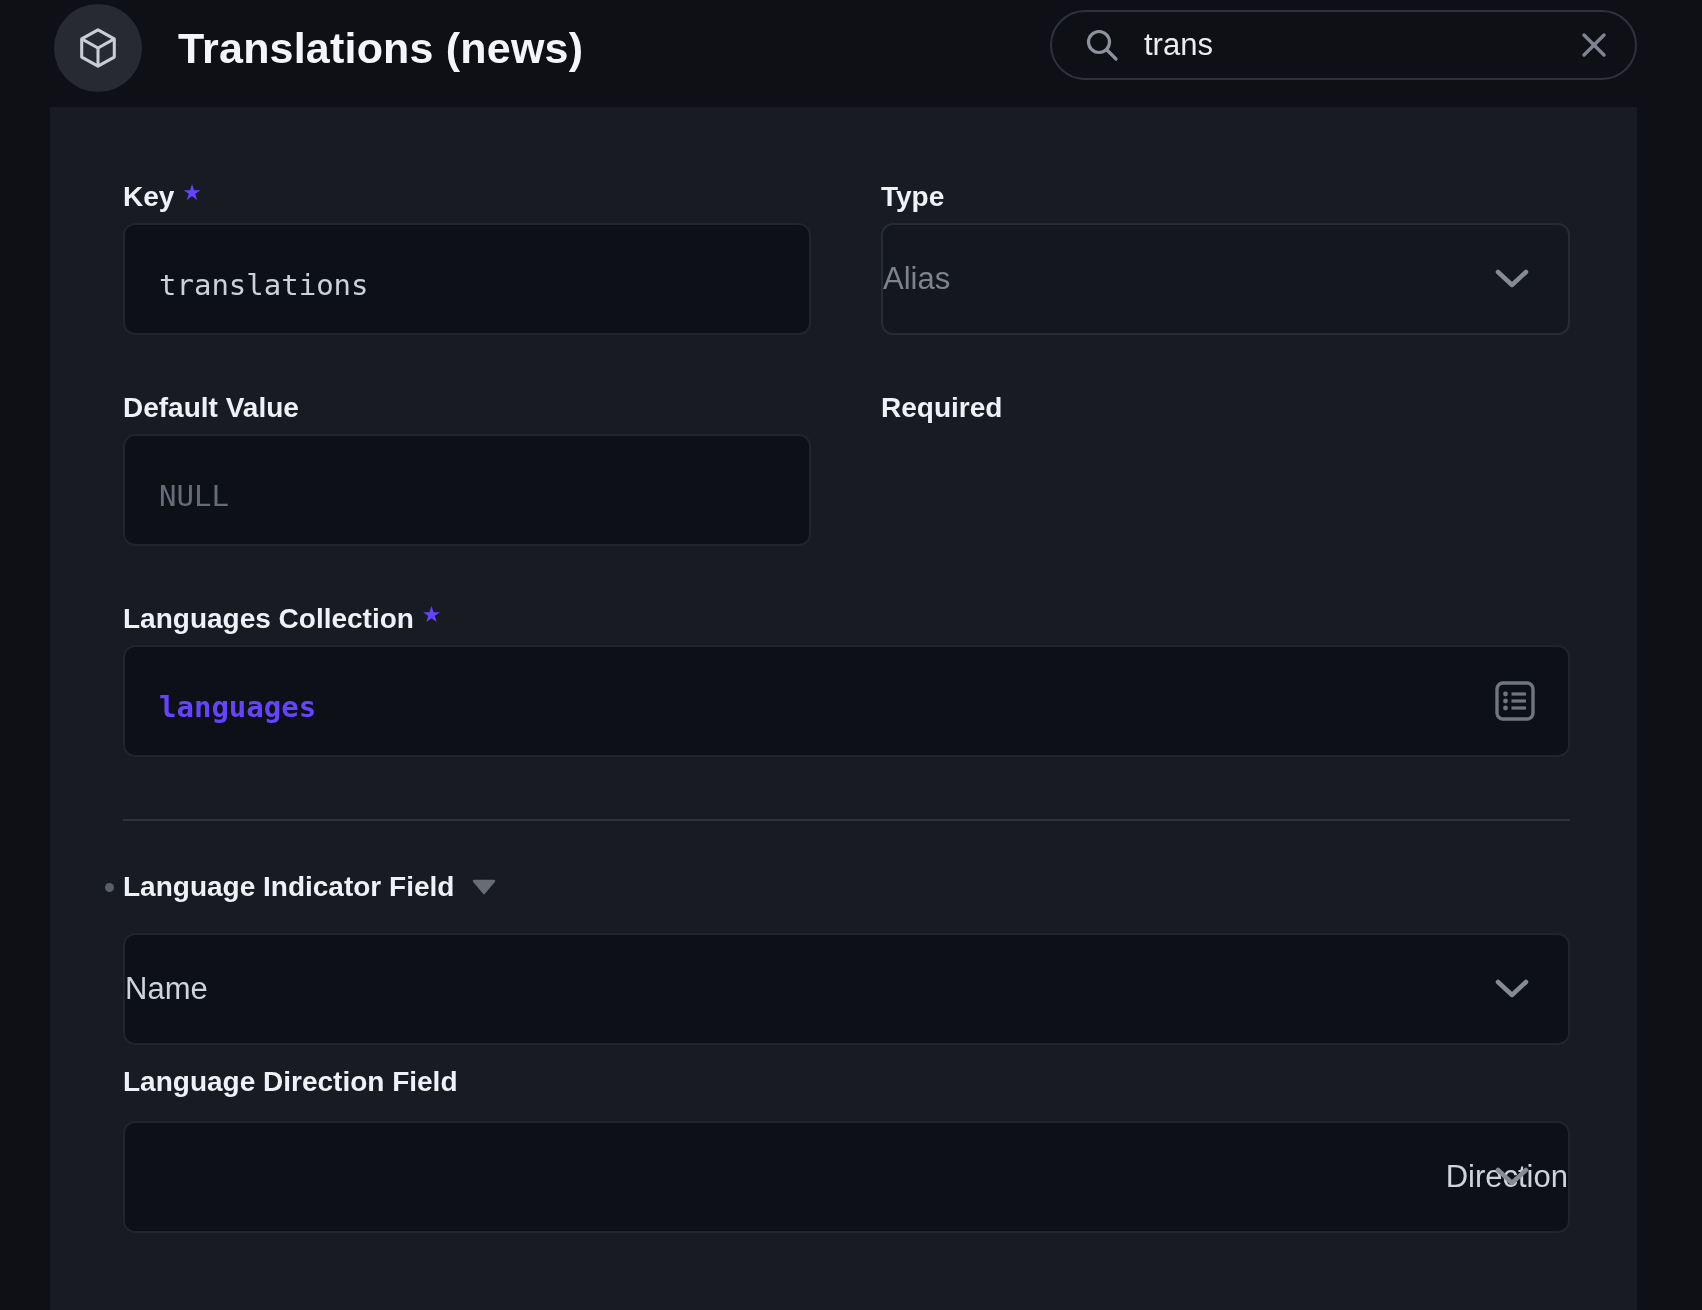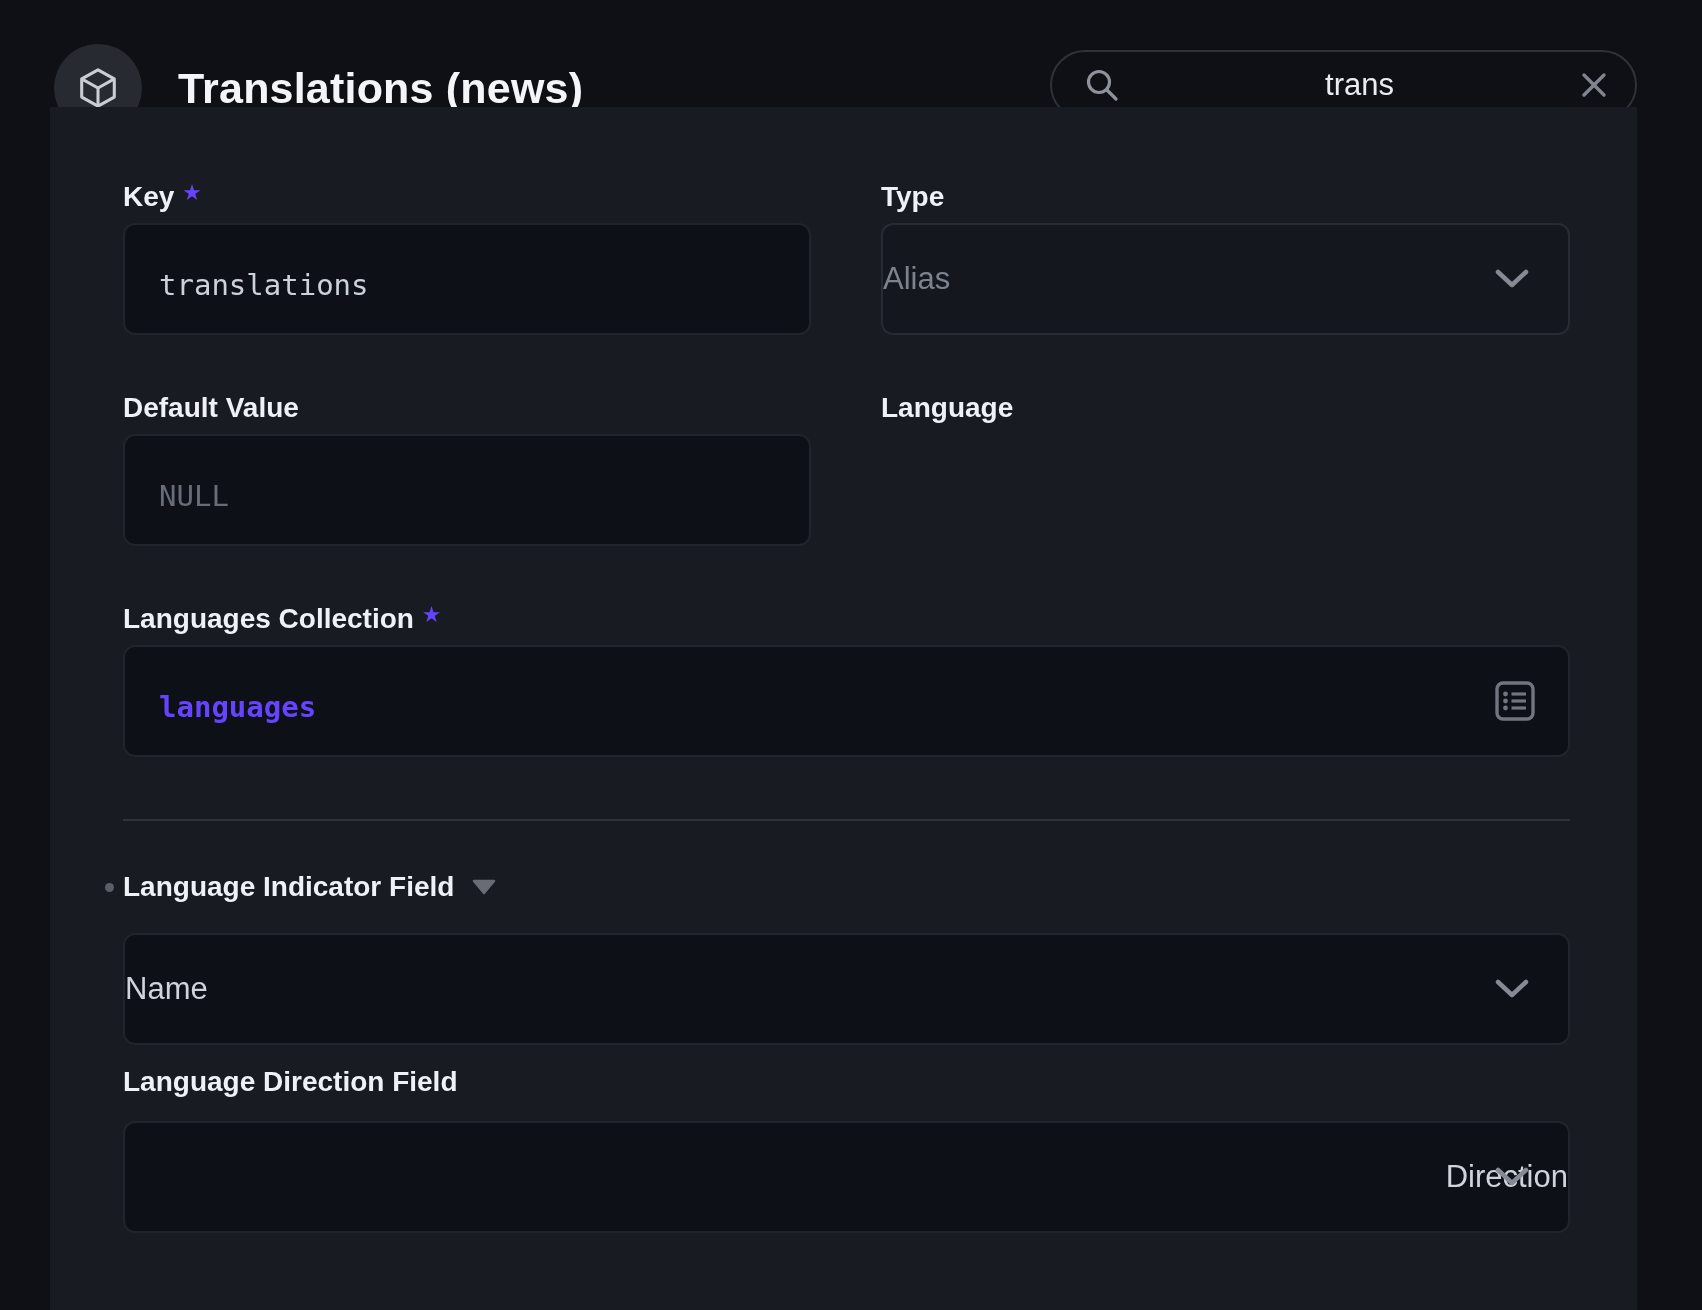--- a/index.html
+++ b/index.html
@@ -5,37 +5,37 @@
   :root { --accent:#6644ff; }
   * { box-sizing:border-box; }
   html,body { margin:0; padding:0; }
   body {
     width:1702px; height:1310px; position:relative; overflow:hidden;
     background:#0e1015;
     font-family:"Liberation Sans", sans-serif;
   }
 
   
-  .header { position:absolute; top:0; left:0; width:1702px; height:107px; background:#0e1015;margin-top:40px; }
+  .header { position:absolute; top:0; left:0; width:1702px; height:107px; background:#0e1015; }
   .avatar {
     position:absolute; left:54px; top:4px; width:88px; height:88px; border-radius:50%;
     background:#272a31; display:flex; align-items:center; justify-content:center;
   }
   .page-title {
     position:absolute; left:178px; top:0; height:96px; line-height:96px; margin:0;
     font-size:43px; font-weight:700; color:#f3f5f9; letter-spacing:.2px;
   }
   .search {
     position:absolute; left:1050px; top:10px; width:587px; height:70px;
     border:2.5px solid #2e323a; border-radius:36px; background:#0e1015;
     display:flex; align-items:center; padding:0 24px 0 32px;
   }
   .search input {
     flex:1; min-width:0; margin-left:22px; background:transparent; border:none; outline:none;
-    color:#e9ecf1; font-size:31px; font-family:"Liberation Sans", sans-serif;text-align:center;
+    color:#e9ecf1; font-size:31px; font-family:"Liberation Sans", sans-serif;
   }
   .icon-btn { background:none; border:none; padding:0; margin:0; cursor:pointer; display:flex; align-items:center; }
 
   
   .panel {
     position:absolute; left:50px; top:107px; width:1587px; height:1203px;
     background:#181b22; padding:73px 67px 0 73px;
   }
 
   .grid { display:grid; grid-template-columns:688px 689px; column-gap:70px; row-gap:56px; }
@@ -142,21 +142,21 @@
       <div class="label">
         <span>Default Value</span>
       </div>
       <div class="control filled">
         <input class="text" type="text" placeholder="NULL" style="">
       </div>
     </div>
 
     <div class="field">
       <div class="label">
-        <span>Language</span>
+        <span>Required</span>
       </div>
     </div>
 
     <div class="field full">
       <div class="label">
         <span>Languages Collection</span>
         <span class="star">★</span>
       </div>
       <div class="control filled">
         <input class="text accent" type="text" value="languages" style="">

